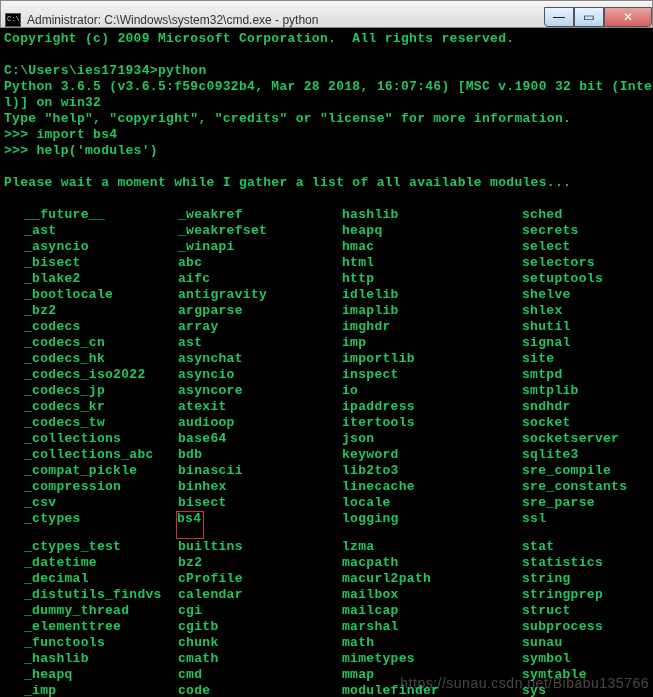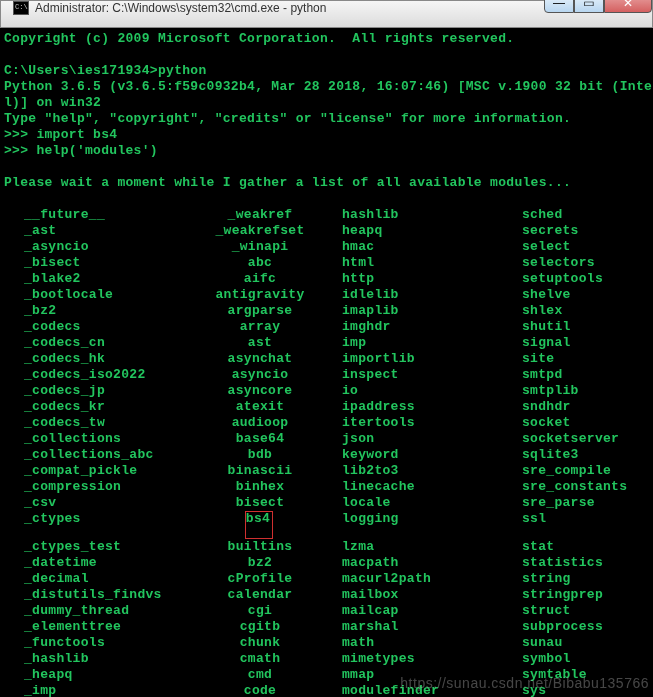--- a/index.html
+++ b/index.html
@@ -10,22 +10,22 @@
   width: 653px;
   height: 697px;
   overflow: hidden;
   position: relative;
 }
 .titlebar {
   height: 28px;
   background: linear-gradient(#f5f5f5, #dcdcdc);
   border: 1px solid #888;
   display: flex;
-  align-items: flex-start;
-  padding: 0 0 0 12px;
+  align-items: flex-end;
+  padding: 0 0 0 4px;
 }
 .titlebar-icon {
   width: 16px;
   height: 14px;
   background: #000;
   border: 1px solid #555;
   margin-right: 6px;
   position: relative;
 }
 .titlebar-icon::before {
@@ -67,21 +67,21 @@
   height: calc(100% - 28px);
   white-space: pre;
   line-height: 16px;
   font-weight: bold;
   letter-spacing: 0.3px;
 }
 .term-line { display: block; }
 .mod-row { display: flex; margin-left: 20px; }
 .col { display: inline-block; }
 .c1 { width: 154px; }
-.c2 { width: 164px; text-align: center; }
+.c2 { width: 164px; }
 .c3 { width: 180px; }
 .c4 { width: auto; }
 .hl-box {
   display: inline-block;
   border: 1px solid #d03030;
   padding: 0 2px 0 0;
   margin-left: -2px;
   line-height: 14px;
   height: 28px;
 }

